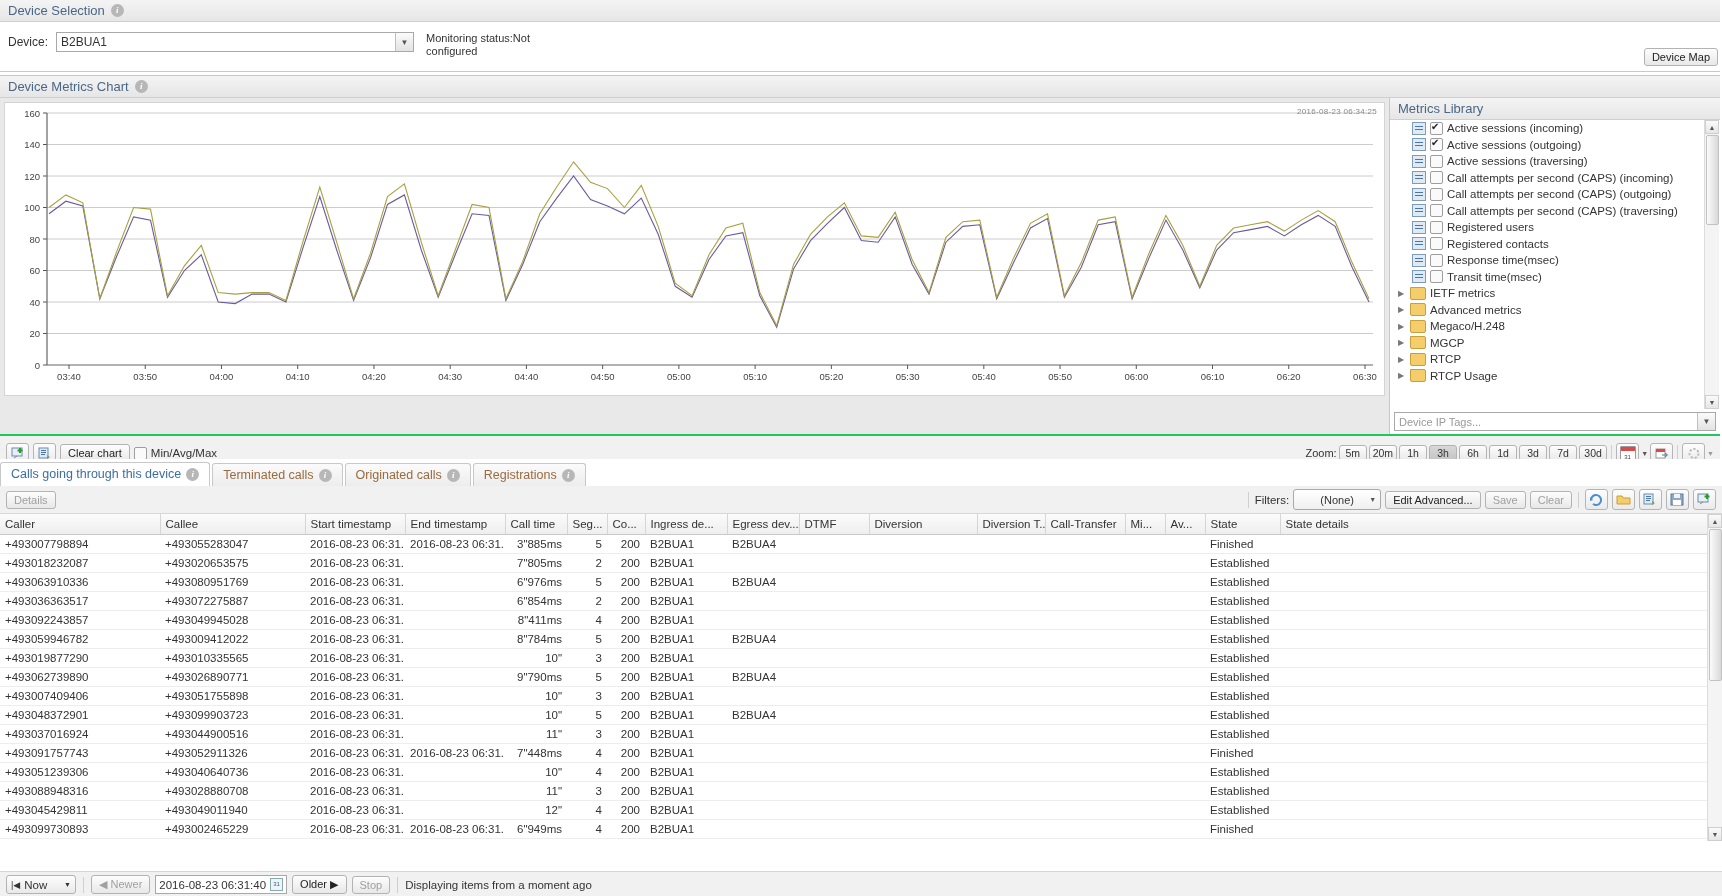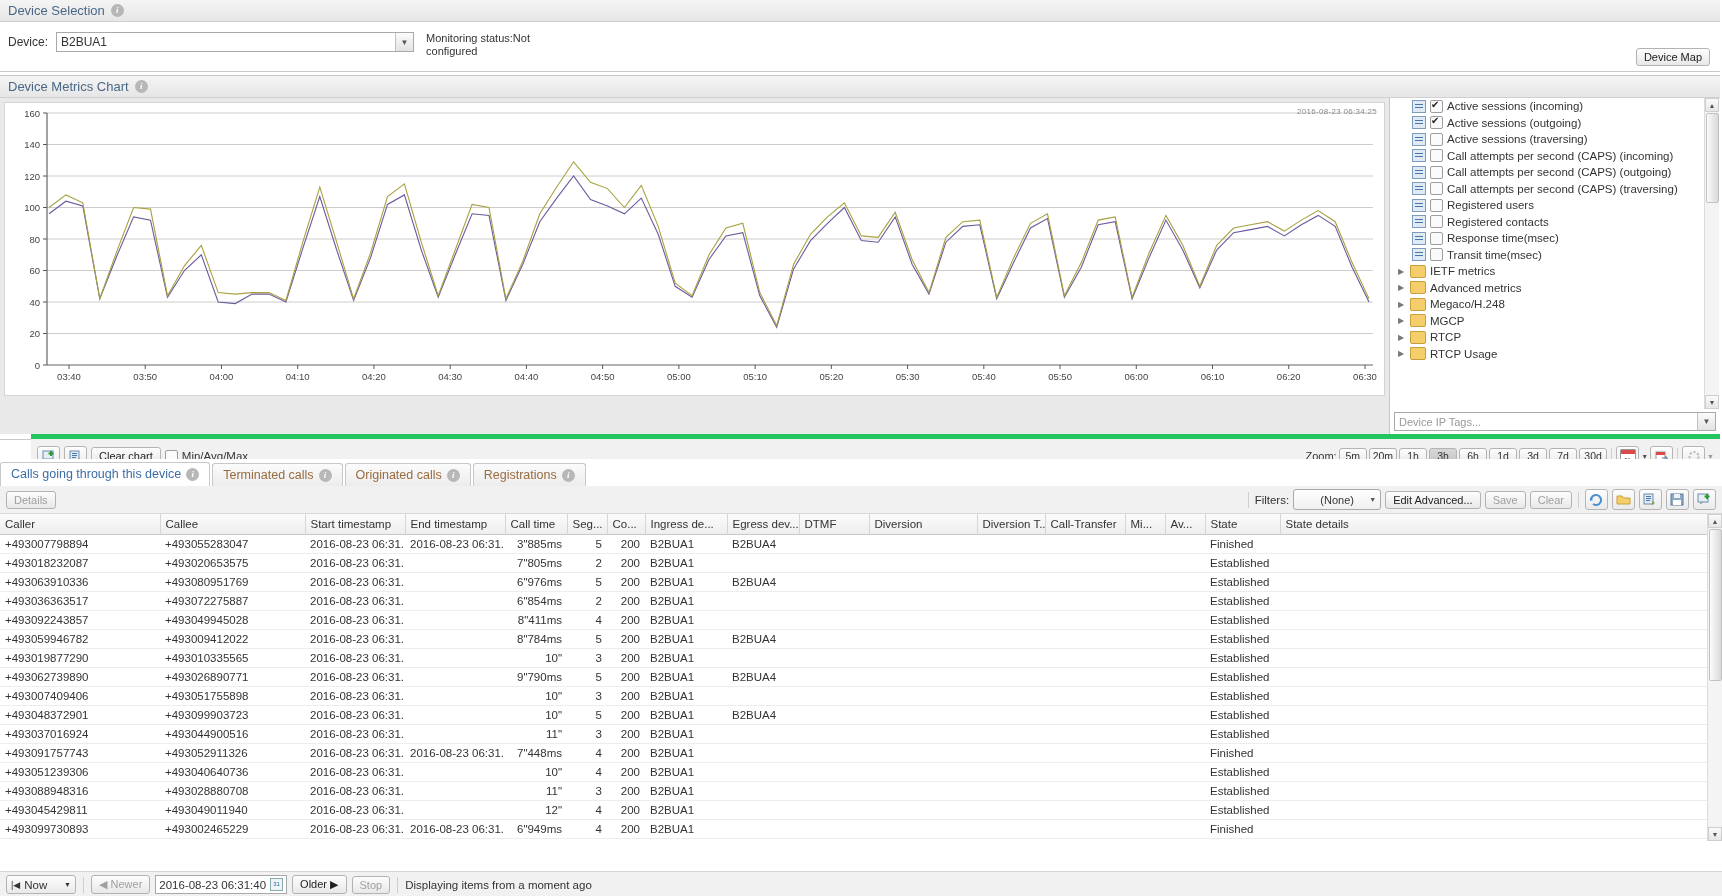--- a/index.html
+++ b/index.html
@@ -36,21 +36,21 @@
     font-size:8px;color:#555;
   }
   .mon-status{margin-left:12px;font-size:11px;color:#333;width:120px;line-height:13px;}
   .mon-status span.v{display:block;text-align:left;}
   .btn{
     background:linear-gradient(#fdfdfd,#e8e8e8);border:1px solid #b3b3b3;
     border-radius:3px;font-size:11px;padding:2px 7px;color:#222;cursor:pointer;
     font-family:"Liberation Sans",sans-serif;white-space:nowrap;
   }
   .btn.disabled{color:#a0a0a0;}
-  #device-map-btn{position:absolute;right:10px;top:26px;}
+  #device-map-btn{position:absolute;right:2px;top:26px;}
   
   #metrics-chart{position:absolute;left:0;top:75px;width:1720px;height:363px;border-left:none;border-right:none;}
   .chart-body{display:flex;height:336px;background:#e9e9e9;}
   .chart-left{flex:1;display:flex;flex-direction:column;padding:4px;}
   .chart-area{background:#fff;border:1px solid #d4d4d4;position:relative;height:292px;}
   .ts-label{position:absolute;right:7px;top:4px;font-size:8px;color:#888;letter-spacing:.3px;}
   .legend{display:flex;padding:6px 0 0 40px;font-size:11px;color:#333;}
   .legend .item{display:flex;align-items:center;gap:6px;}
   .legend .item:nth-child(2){margin-left:175px;}
   .legend .swatch{width:17px;height:2px;display:inline-block;}
@@ -76,21 +76,21 @@
   .metric-ico:after{top:6px;}
   .cb{width:11px;height:11px;border:1px solid #9e9e9e;background:#fafafa;border-radius:2px;flex:none;position:relative;}
   .cb.checked:after{content:"\2714";position:absolute;left:0px;top:-2px;font-size:10px;color:#222;}
   .folder-ico{width:14px;height:11px;background:#f5cd6a;border:1px solid #c6a03a;border-radius:0 2px 2px 2px;flex:none;}
   .tri{font-size:8px;color:#777;width:8px;flex:none;}
   .ml-scroll{position:absolute;right:1px;top:0;width:14px;height:100%;background:#f4f4f4;border-left:1px solid #dcdcdc;}
   .ml-scroll .up,.ml-scroll .dn{height:14px;background:linear-gradient(#fafafa,#e6e6e6);border:1px solid #cfcfcf;font-size:7px;text-align:center;line-height:13px;color:#555;box-sizing:border-box;}
   .ml-scroll .dn{position:absolute;bottom:0;width:100%;}
   .ml-scroll .thumb{position:absolute;top:15px;left:1px;width:11px;height:88px;background:linear-gradient(90deg,#fbfbfb,#d9d9d9);border:1px solid #c2c2c2;border-radius:2px;}
   .ip-tags{margin:3px 4px;height:19px;border:1px solid #a9a9a9;background:#fff;display:flex;align-items:center;justify-content:space-between;font-size:11px;color:#999;padding-left:4px;box-sizing:border-box;}
-  .chart-footer{height:26px;background:#f1f1f1;border-top:5px solid #22c55e;display:flex;align-items:center;padding:4px 6px;gap:4px;margin-left:31px;}
+  .chart-footer{height:26px;background:#f1f1f1;border-top:2px solid #22c55e;display:flex;align-items:center;padding:4px 6px;gap:4px;}
   .zoomgrp{margin-left:auto;display:flex;align-items:center;gap:2px;font-size:11px;}
   .zbtn{
     min-width:20px;text-align:center;border:1px solid #b3b3b3;border-radius:3px;
     background:linear-gradient(#fdfdfd,#e9e9e9);font-size:10.5px;padding:1px 3px;cursor:pointer;
   }
   .zbtn.active{background:linear-gradient(#d8d8d8,#c4c4c4);}
   .cal-ico{width:14px;height:13px;border:1px solid #9a9a9a;background:#fff;position:relative;border-radius:1px;}
   .cal-ico:before{content:"";position:absolute;left:0;right:0;top:0;height:4px;background:#d94b4b;}
   .cal-ico:after{content:"31";position:absolute;left:0;right:0;bottom:0;font-size:6px;text-align:center;color:#444;}
   
@@ -229,20 +229,21 @@
             <line x1="1283.764705882353" y1="262" x2="1283.764705882353" y2="266" stroke="#555"></line>
             <text x="1283.764705882353" y="277" text-anchor="middle" font-size="9.5" fill="#444" font-family="Liberation Sans, sans-serif">06:20</text>
             <line x1="1360" y1="262" x2="1360" y2="266" stroke="#555"></line>
             <text x="1360" y="277" text-anchor="middle" font-size="9.5" fill="#444" font-family="Liberation Sans, sans-serif">06:30</text>
             <path d="M44.0 110.8 L60.9 98.2 L77.8 102.9 L94.8 195.8 L111.7 153.3 L128.6 113.9 L145.5 117.1 L162.5 194.3 L179.4 167.5 L196.3 151.8 L213.2 199.0 L230.2 200.6 L247.1 191.1 L264.0 191.1 L280.9 199.0 L297.8 145.4 L314.8 93.5 L331.7 147.0 L348.6 197.4 L365.5 154.9 L382.5 101.4 L399.4 91.9 L416.3 147.0 L433.2 194.3 L450.2 151.8 L467.1 110.8 L484.0 112.4 L500.9 197.4 L517.8 161.2 L534.8 118.7 L551.7 95.1 L568.6 73.0 L585.5 96.6 L602.5 102.9 L619.4 110.8 L636.3 95.1 L653.2 131.3 L670.2 183.3 L687.1 194.3 L704.0 156.5 L720.9 132.9 L737.8 129.7 L754.8 192.7 L771.7 224.2 L788.6 165.9 L805.5 137.6 L822.5 120.3 L839.4 104.5 L856.3 137.6 L873.2 139.2 L890.2 113.9 L907.1 161.2 L924.0 191.1 L940.9 139.2 L957.8 123.4 L974.8 121.8 L991.7 195.8 L1008.6 159.6 L1025.5 125.0 L1042.5 115.5 L1059.4 194.3 L1076.3 164.3 L1093.2 121.8 L1110.2 118.7 L1127.1 195.8 L1144.0 154.9 L1160.9 117.1 L1177.8 147.0 L1194.8 184.8 L1211.7 147.0 L1228.6 129.7 L1245.5 126.6 L1262.5 123.4 L1279.4 132.9 L1296.3 121.8 L1313.2 112.4 L1330.2 123.4 L1347.1 164.3 L1364.0 199.0 " fill="none" stroke="#6a5a9e" stroke-width="1.1"></path>
             <path d="M44.0 104.5 L60.9 91.9 L77.8 99.8 L94.8 195.8 L111.7 148.6 L128.6 104.5 L145.5 106.1 L162.5 192.7 L179.4 162.8 L196.3 142.3 L213.2 189.6 L230.2 191.1 L247.1 189.6 L264.0 189.6 L280.9 197.4 L297.8 139.2 L314.8 84.0 L331.7 139.2 L348.6 195.8 L365.5 150.2 L382.5 93.5 L399.4 80.9 L416.3 139.2 L433.2 192.7 L450.2 147.0 L467.1 101.4 L484.0 104.5 L500.9 195.8 L517.8 158.1 L534.8 110.8 L551.7 84.0 L568.6 58.8 L585.5 79.3 L602.5 85.6 L619.4 104.5 L636.3 82.4 L653.2 123.4 L670.2 180.1 L687.1 192.7 L704.0 151.8 L720.9 125.0 L737.8 120.3 L754.8 189.6 L771.7 222.6 L788.6 161.2 L805.5 131.3 L822.5 113.9 L839.4 99.8 L856.3 132.9 L873.2 134.4 L890.2 109.2 L907.1 156.5 L924.0 189.6 L940.9 134.4 L957.8 118.7 L974.8 117.1 L991.7 194.3 L1008.6 154.9 L1025.5 120.3 L1042.5 110.8 L1059.4 192.7 L1076.3 159.6 L1093.2 117.1 L1110.2 113.9 L1127.1 194.3 L1144.0 150.2 L1160.9 112.4 L1177.8 142.3 L1194.8 183.3 L1211.7 142.3 L1228.6 125.0 L1245.5 121.8 L1262.5 118.7 L1279.4 128.1 L1296.3 117.1 L1313.2 107.6 L1330.2 118.7 L1347.1 159.6 L1364.0 195.8 " fill="none" stroke="#a8a13f" stroke-width="1.1"></path>
           </svg>
       </div>
     </div>
     <div class="chart-right">
+      <div class="ml-hdr">Metrics Library</div>
       <div class="ml-list">
         <div id="metric-rows">
             <div class="ml-row">
               <span class="metric-ico"></span>
               <span class="cb checked"></span>
               <span>Active sessions (incoming)</span>
             </div>
             <div class="ml-row">
               <span class="metric-ico"></span>
               <span class="cb checked"></span>

